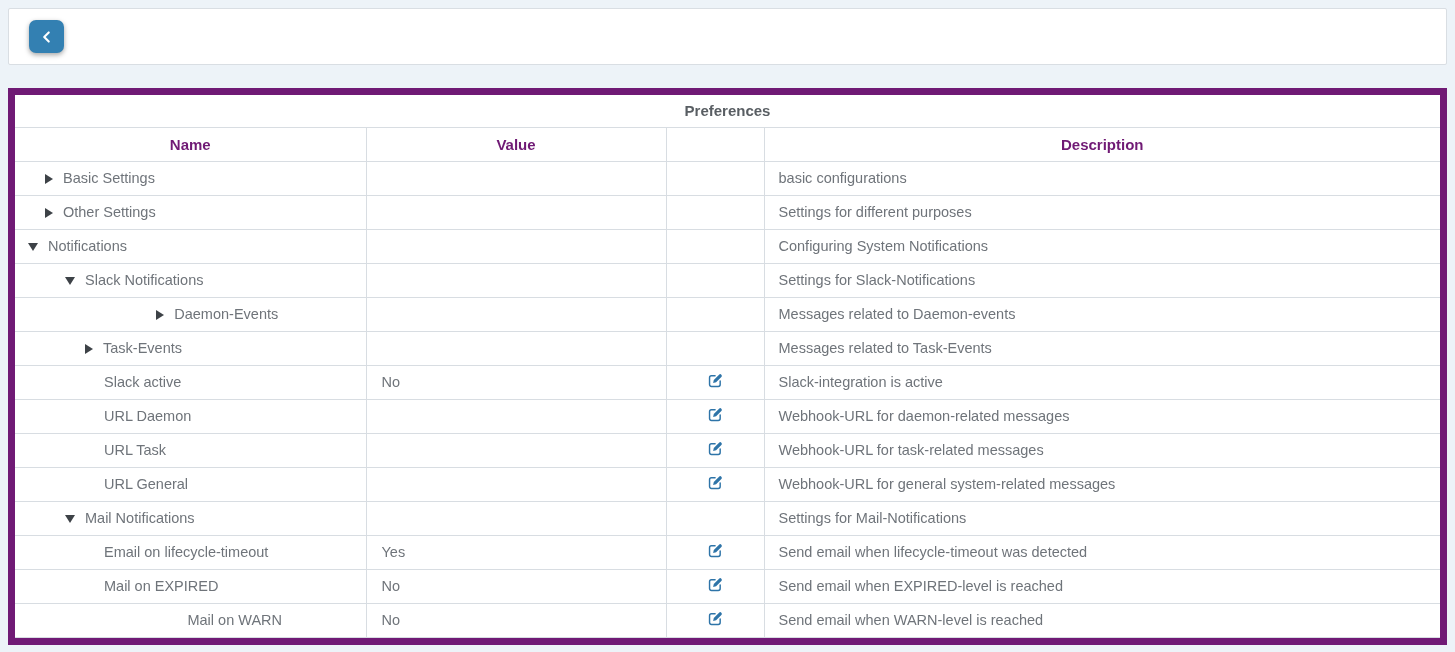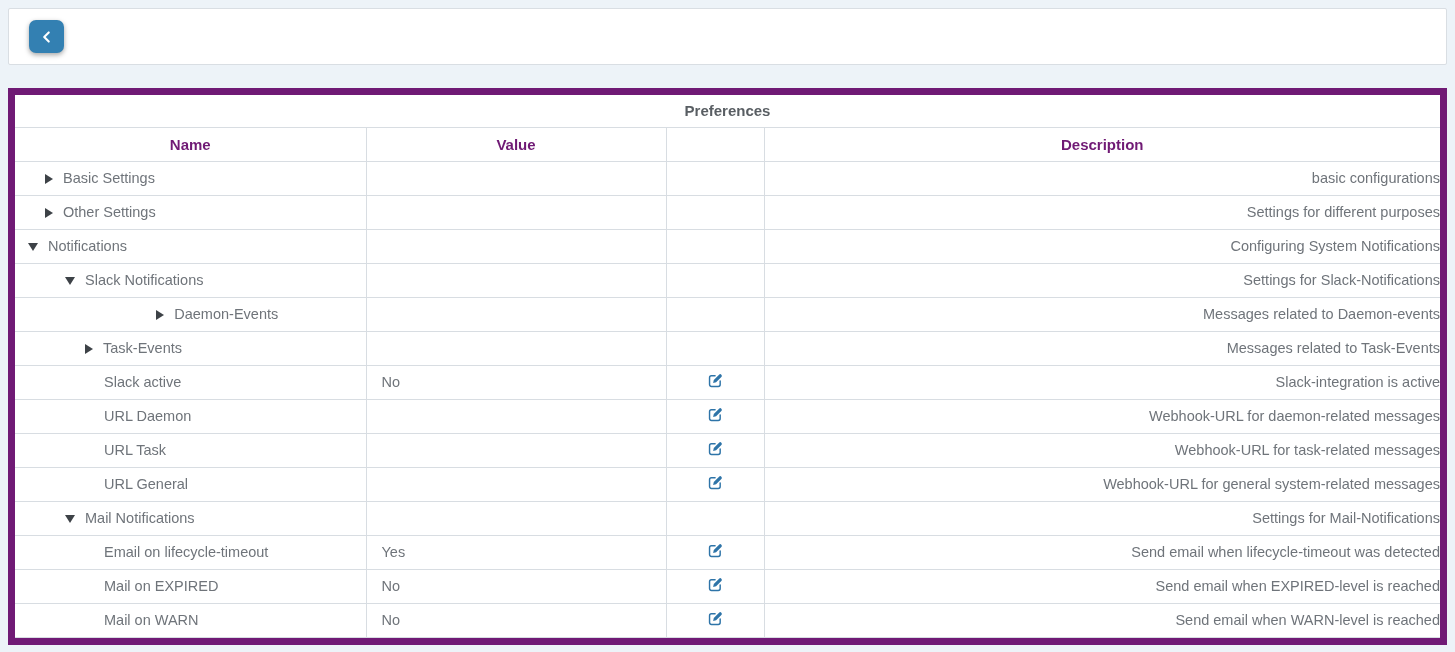--- a/index.html
+++ b/index.html
@@ -69,21 +69,21 @@
     height: 34px;
     text-align: center;
     font-weight: bold;
     font-size: 15px;
     color: #701a75;
   }
   tbody td { height: 34px; color: #6f747a; }
 
   td.name-cell  { padding-left: 30px; white-space: nowrap; }
   td.value-cell { padding-left: 15px; margin-top: 32px; }
-  td.desc-cell  { padding-left: 14px; text-align: right; }
+  td.desc-cell  { padding-left: 14px; }
   td.edit-cell  { text-align: center; }
 
   
   .expander {
     display: inline-block;
     width: 9px;
     margin-right: 10px;
     vertical-align: middle;
   }
   .arrow-right {
@@ -323,21 +323,21 @@
             <path d="M15.5 10.5v4.3a2.2 2.2 0 0 1-2.2 2.2H5.2A2.2 2.2 0 0 1 3 14.8V6.7a2.2 2.2 0 0 1 2.2-2.2h4.3" fill="none" stroke="currentColor" stroke-width="1.7" stroke-linecap="round"></path>
             <path d="M16.9 3.1a1.9 1.9 0 0 0-2.7 0L8 9.3 7.2 12.8l3.5-.8 6.2-6.2a1.9 1.9 0 0 0 0-2.7z" fill="currentColor"></path>
           </svg>
         </span>
       </button>
     </td>
     <td class="desc-cell">Send email when EXPIRED-level is reached</td>
   </tr>
 
   <tr>
-    <td class="name-cell" style="padding-left: 70px;">
+    <td class="name-cell" style="padding-left: 70px; text-align: center;">
       <span class="expander arrow-none"></span><span class="row-name">Mail on WARN</span>
     </td>
     <td class="value-cell">No</td>
     <td class="edit-cell">
       <button class="edit-btn">
         <span style="line-height:0;">
           <svg width="17" height="17" viewBox="0 0 20 20">
             <path d="M15.5 10.5v4.3a2.2 2.2 0 0 1-2.2 2.2H5.2A2.2 2.2 0 0 1 3 14.8V6.7a2.2 2.2 0 0 1 2.2-2.2h4.3" fill="none" stroke="currentColor" stroke-width="1.7" stroke-linecap="round"></path>
             <path d="M16.9 3.1a1.9 1.9 0 0 0-2.7 0L8 9.3 7.2 12.8l3.5-.8 6.2-6.2a1.9 1.9 0 0 0 0-2.7z" fill="currentColor"></path>
           </svg>

